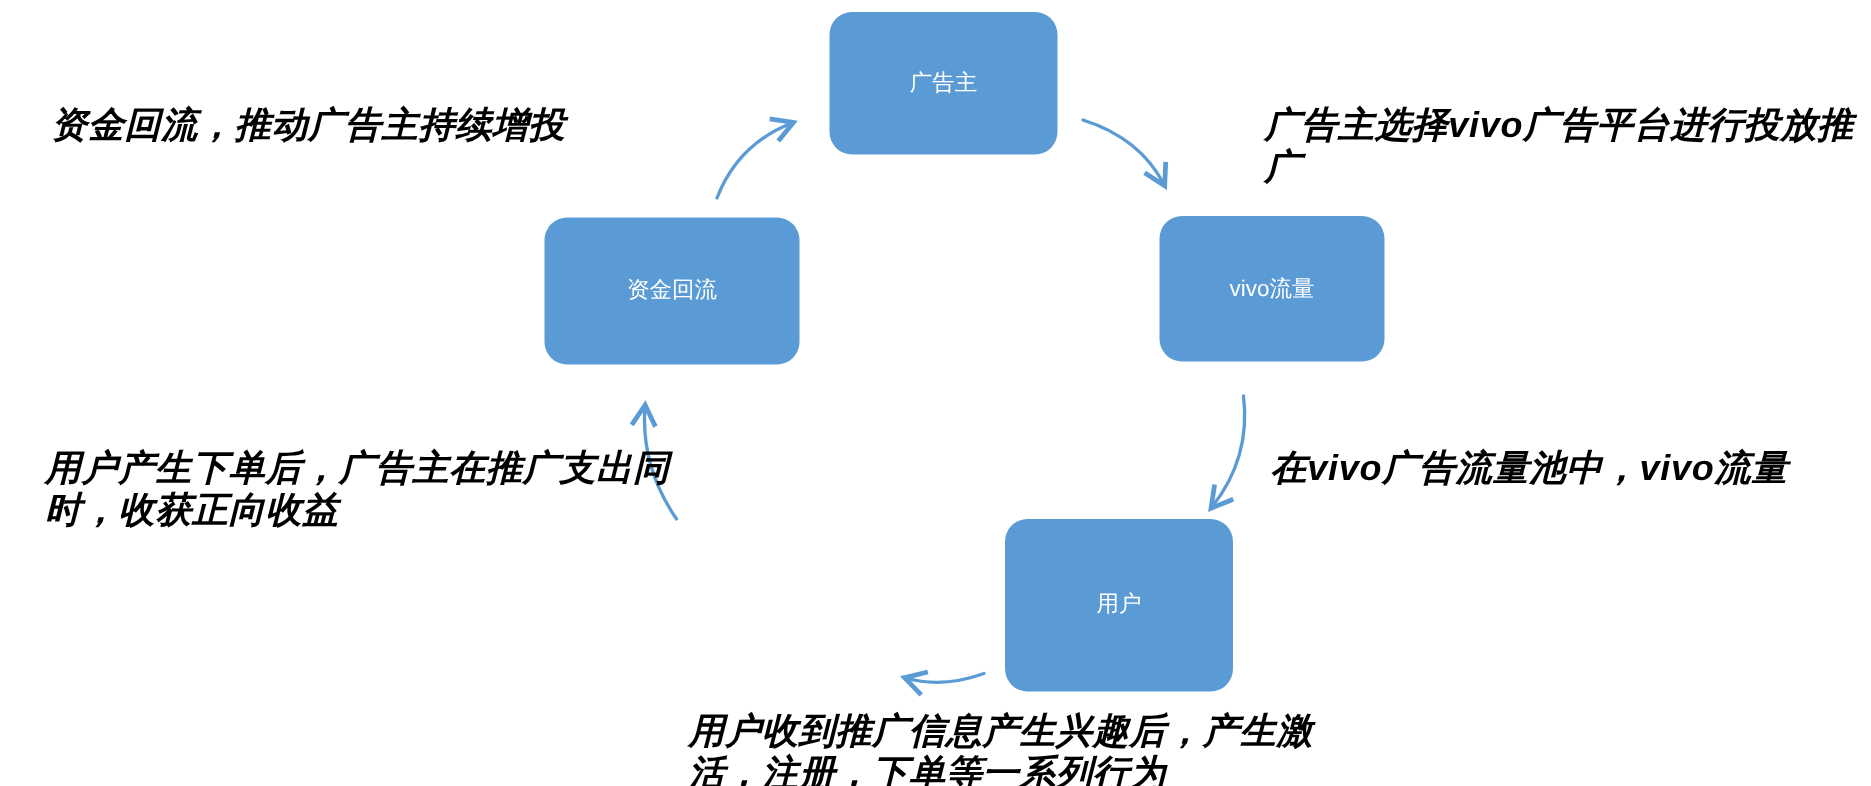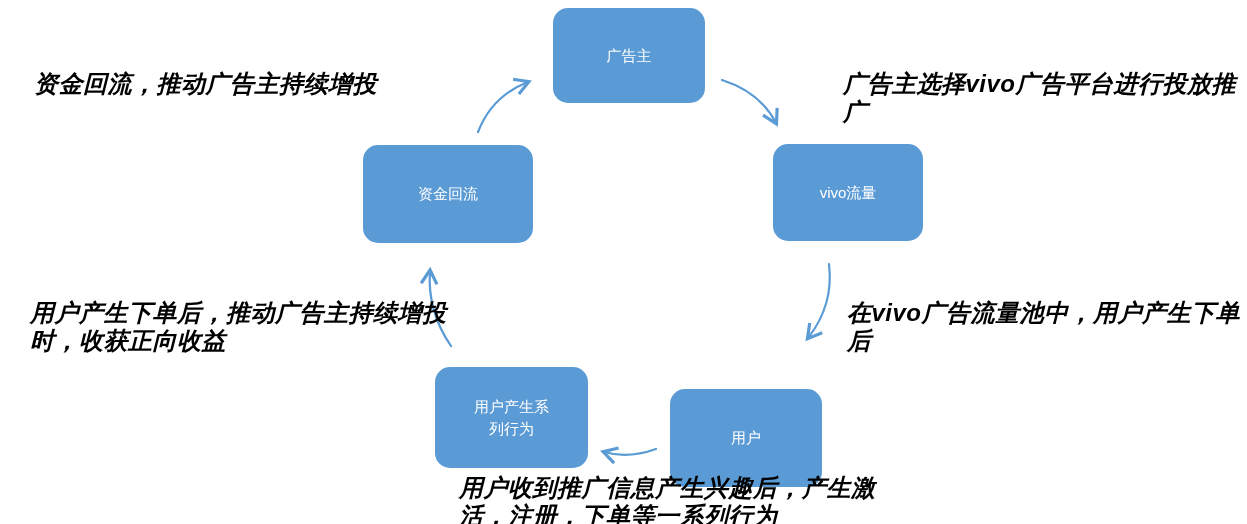--- a/index.html
+++ b/index.html
@@ -40,21 +40,21 @@
     display:flex;align-items:center;justify-content:center;
     text-align:center;
     font-size:15px;
     line-height:1.45;
     white-space:pre-line;
   }
   .node-advertiser{left:553px;top:8px;width:152px;height:95px;}
   .node-vivo-traffic{left:745px;top:144px;width:150px;height:97px;margin-left:28px;}
   .node-funds-reflow{left:363px;top:145px;width:170px;height:98px;}
   .node-user-behaviors{left:435px;top:367px;width:153px;height:101px;}
-  .node-user{left:670px;top:389px;width:152px;height:98px;}
+  .node-user{left:670px;top:346px;width:152px;height:115px;font-family:Liberation Serif, serif;}
   .caption{
     position:absolute;
     color:var(--caption-color);
     font-size:24px;
     font-weight:700;
     line-height:1.18;
     white-space:pre-line;
     letter-spacing:0.5px;
     font-style:italic;
   }
@@ -81,30 +81,28 @@
     <path class="arrow" d="M 656 449 Q 628 459 604 452" marker-end="url(#ah)"></path>
     <path class="arrow" d="M 451 346 Q 427 311 430 271" marker-end="url(#ah)"></path>
   </svg>
 
   <div class="node node-advertiser">广告主</div>
 
   <div class="node node-vivo-traffic">vivo流量</div>
 
   <div class="node node-funds-reflow">资金回流</div>
 
-  <div class="node node-user-behaviors">用户产生系
-列行为</div>
 
   <div class="node node-user">用户</div>
 
   <div class="caption caption-top-left">资金回流，推动广告主持续增投</div>
 
   <div class="caption caption-top-right">广告主选择vivo广告平台进行投放推广</div>
 
-  <div class="caption caption-mid-right">在vivo广告流量池中，用户产生下单后</div>
+  <div class="caption caption-mid-right">在vivo广告流量池中，vivo流量</div>
 
-  <div class="caption caption-mid-left">用户产生下单后，推动广告主持续增投
+  <div class="caption caption-mid-left">用户产生下单后，广告主在推广支出同
 时，收获正向收益</div>
 
   <div class="caption caption-bottom">用户收到推广信息产生兴趣后，产生激
 活，注册，下单等一系列行为</div>
 
 </div>
 
 </body></html>

